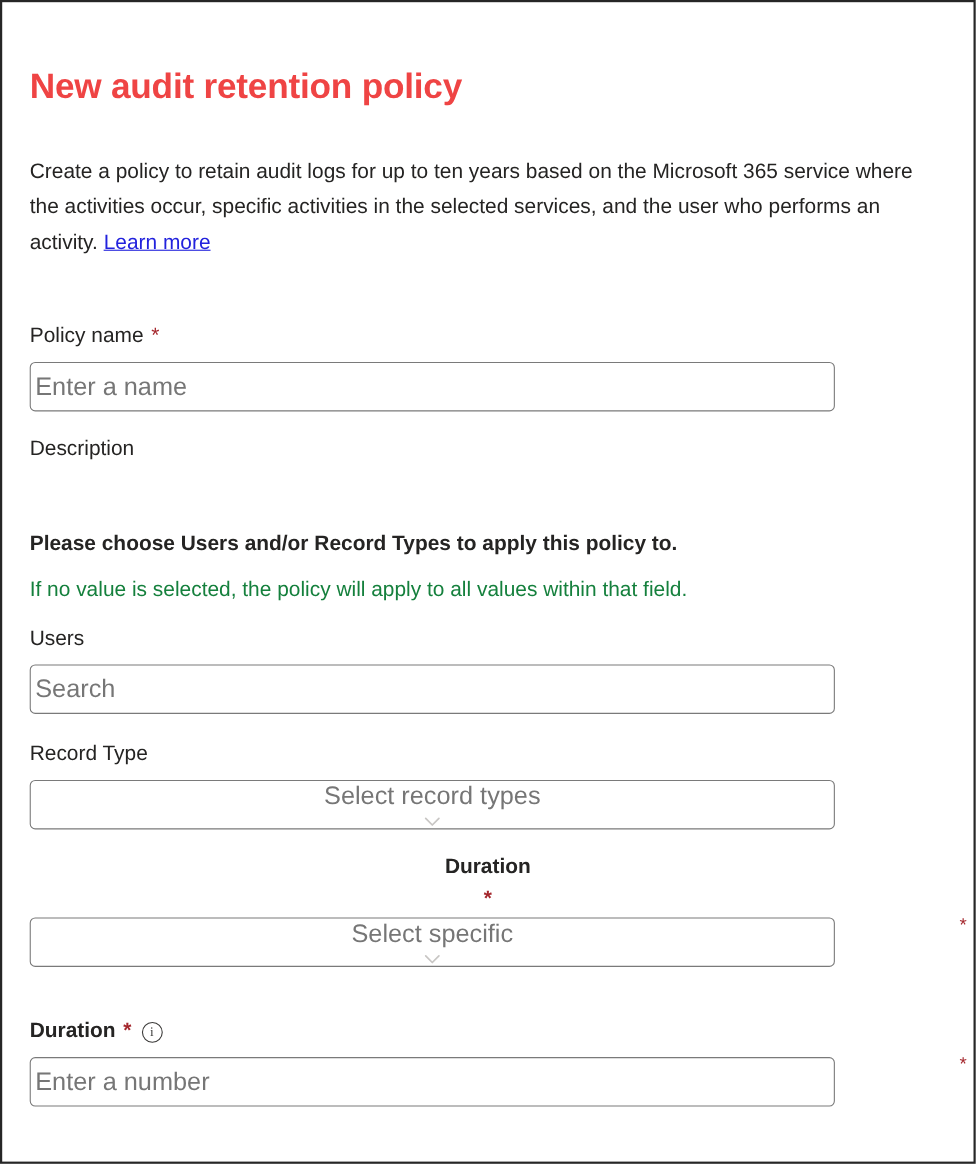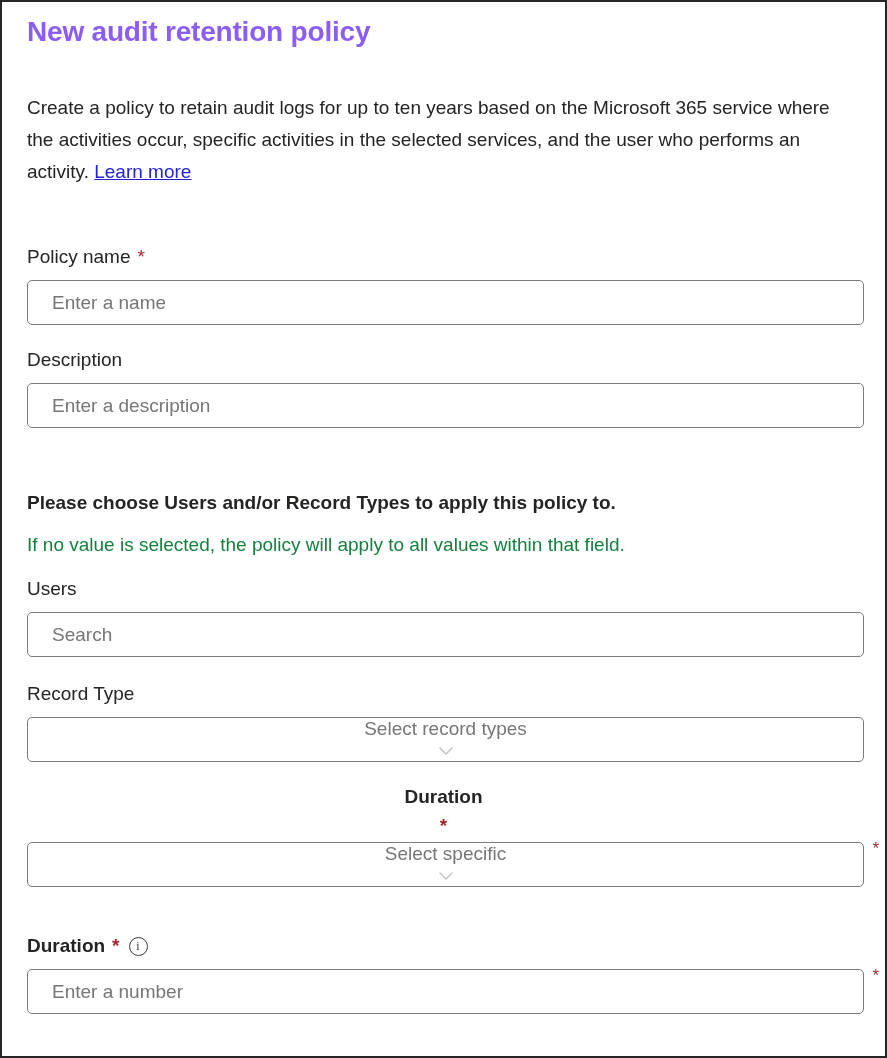--- a/index.html
+++ b/index.html
@@ -7,24 +7,25 @@
   body {
     width: 887px;
     height: 1058px;
     border: 2px solid #262626;
     font-family: "Liberation Sans", "DejaVu Sans", sans-serif;
     color: #252423;
     overflow: hidden;
   }
   .panel { padding: 14px 25px 0 25px; }
   .panel-title {
-    font-size: 28px;
+    font-size: 32px;
     font-weight: 700;
-    color: #8b5cf6;
+    color: #ef4444;
     letter-spacing: -0.2px;
+    margin-top: 44px;
   }
   .intro {
     margin-top: 44px;
     font-size: 19px;
     line-height: 32px;
     max-width: 840px;
     color: #252423;
   }
   a.link {
     color: #2222dd;
@@ -34,28 +35,28 @@
   .field-label {
     font-size: 19px;
     color: #252423;
     display: flex;
     align-items: center;
     gap: 7px;
   }
   .field-label.bold { font-weight: 700; }
   .req { color: #a4262c; font-size: 19px; }
   .txt-input, .dropdown {
-    width: 837px;
+    width: 732px;
     height: 45px;
     border: 1px solid #7a7a7a;
     border-radius: 5px;
     background: #ffffff;
     font-family: "Liberation Sans", "DejaVu Sans", sans-serif;
-    font-size: 19px;
-    padding: 0 24px;
+    font-size: 23px;
+    padding: 0 4px;
     color: #252423;
     outline: none;
     display: block;
   }
   .txt-input::placeholder { color: #767676; opacity: 1; }
   .dropdown {
     display: flex;
     align-items: center;
     justify-content: space-between;
     cursor: pointer;
@@ -127,23 +128,20 @@
     <span>Policy name</span>
     <span class="req">*</span>
   </div>
   <div class="input-wrap gap-label-input">
     <input type="text" class="txt-input" placeholder="Enter a name" style="">
   </div>
 
   <div class="field-label mt-description">
     <span>Description</span>
   </div>
-  <div class="input-wrap gap-label-input">
-    <input type="text" class="txt-input" placeholder="Enter a description" style="">
-  </div>
 
   <div class="section-note-heading mt-sectionnote">Please choose Users and/or Record Types to apply this policy to.</div>
   <div class="section-note-body">If no value is selected, the policy will apply to all values within that field.</div>
 
   <div class="field-label mt-users">
     <span>Users</span>
   </div>
   <div class="input-wrap gap-label-input">
     <input type="text" class="txt-input" placeholder="Search" style="">
   </div>

